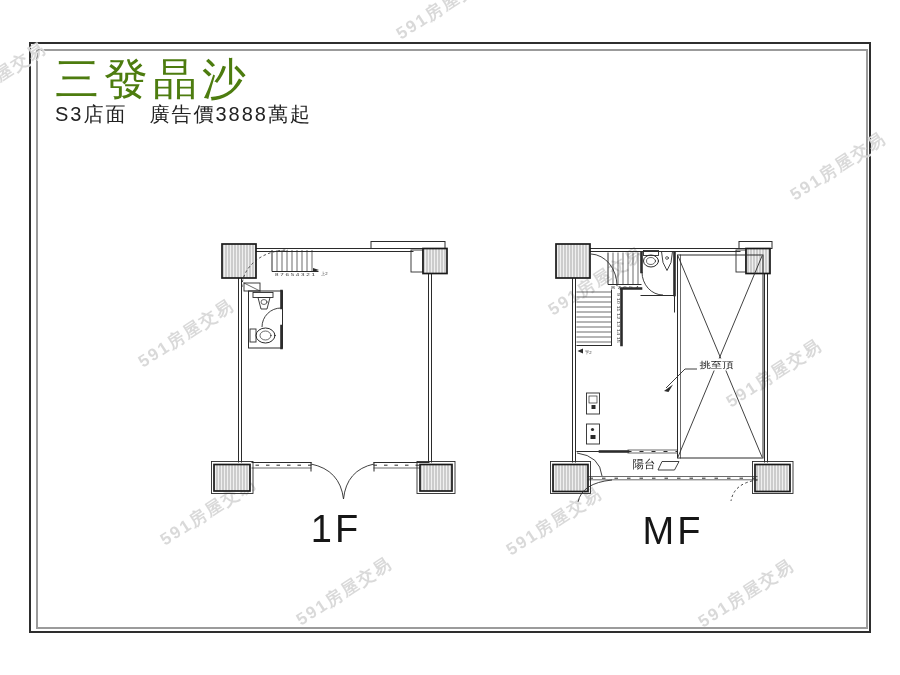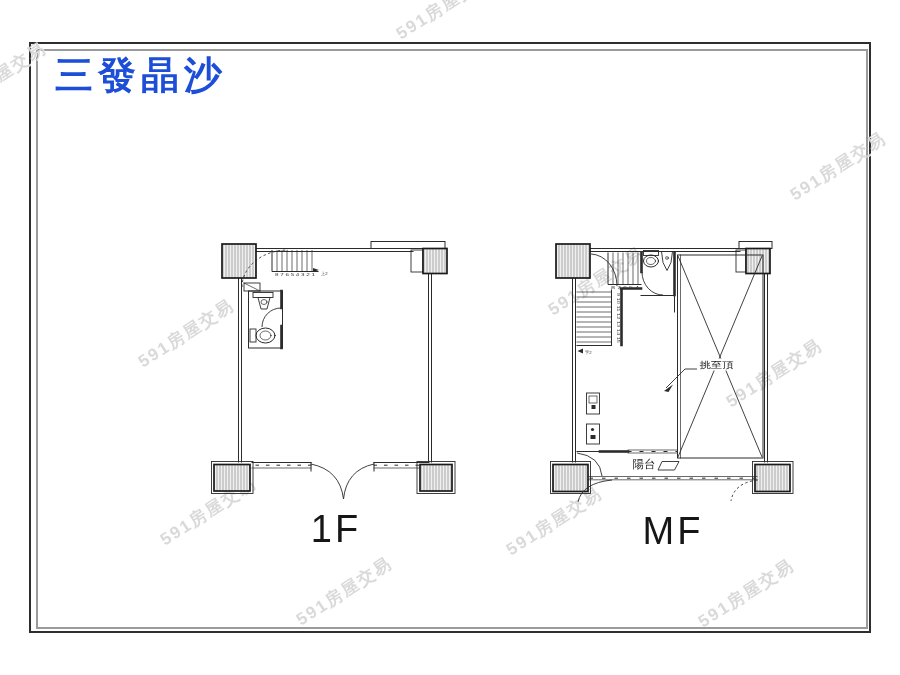--- a/index.html
+++ b/index.html
@@ -4,22 +4,22 @@
 <style>
   html,body{margin:0;padding:0;background:#fff;}
   #stage{
     position:relative;width:900px;height:675px;background:#ffffff;
     overflow:hidden;font-family:"Liberation Sans",sans-serif;
   }
   .frame-outer{position:absolute;left:29px;top:42px;width:838px;height:587px;
     border:2px solid #2e2e2e;}
   .frame-inner{position:absolute;left:36px;top:49px;width:828px;height:576px;
     border:2px solid #9b9b9b;}
-  .title{position:absolute;left:55px;top:50px;font-size:38px;letter-spacing:5px;
-    color:#1d4ed8;font-weight:700;white-space:nowrap;}
+  .title{position:absolute;left:55px;top:50px;font-size:44px;letter-spacing:5px;
+    color:#4d7c0f;font-weight:400;white-space:nowrap;}
   .subtitle{position:absolute;left:55px;top:101px;font-size:20px;letter-spacing:2px;
     color:#222;white-space:nowrap;}
   .wm{position:absolute;transform:rotate(-33deg);transform-origin:0 50%;
     font-size:17px;font-weight:bold;letter-spacing:2px;white-space:nowrap;
     color:rgba(130,130,130,0.30);
     text-shadow:0.5px 0.5px 0 rgba(255,255,255,0.9);}
   #plansvg{position:absolute;left:180px;top:230px;width:660px;height:330px;}
   .ln{stroke:#2b2b2b;stroke-width:1;fill:none;stroke-linecap:square;}
   .thin{stroke-width:0.7;}
   .thick{stroke-width:2.6;}
@@ -45,20 +45,21 @@
   <div class="wm" style="left:792px;top:185px">591房屋交易</div>
   <div class="wm" style="left:550px;top:300px">591房屋交易</div>
   <div class="wm" style="left:140px;top:352px">591房屋交易</div>
   <div class="wm" style="left:728px;top:392px">591房屋交易</div>
   <div class="wm" style="left:162px;top:530px">591房屋交易</div>
   <div class="wm" style="left:508px;top:540px">591房屋交易</div>
   <div class="wm" style="left:298px;top:610px">591房屋交易</div>
   <div class="wm" style="left:700px;top:612px">591房屋交易</div>
 
   <div class="title">三發晶沙</div>
+  <div class="subtitle">S3店面　廣告價3888萬起</div>
 
   <svg id="plansvg" viewBox="180 230 660 330">
     <defs>
       <pattern id="hatch" width="3" height="4" patternUnits="userSpaceOnUse">
         <rect width="3" height="4" fill="#f0f0f0"></rect>
         <line x1="1" y1="0" x2="1" y2="4" stroke="#a8a8a8" stroke-width="1"></line>
       </pattern>
     </defs>
 
     <g>

